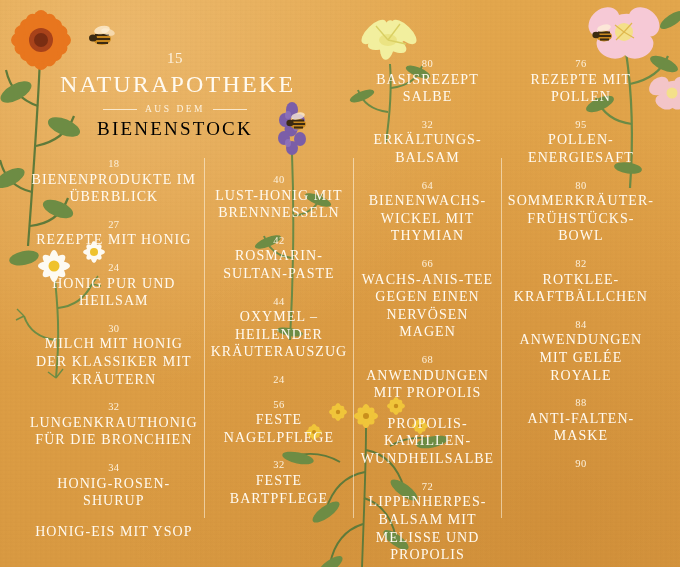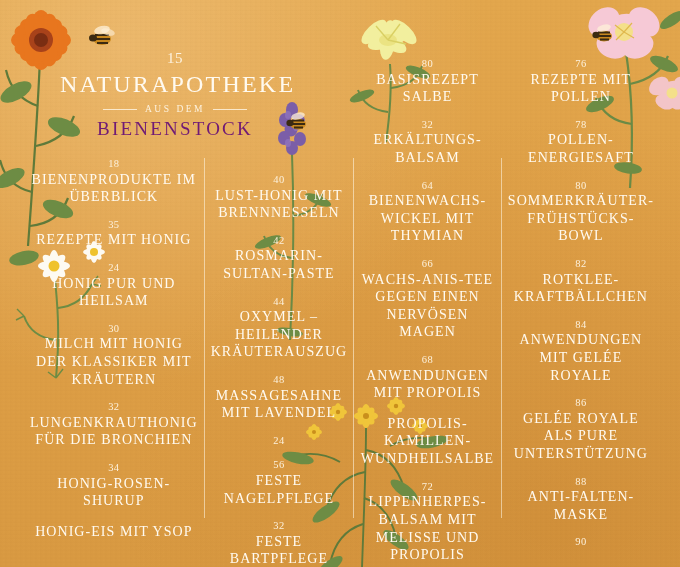--- a/index.html
+++ b/index.html
@@ -38,21 +38,21 @@
   }
   .title-main{
     font-size:24px;letter-spacing:2.2px;color:#fffaf0;line-height:1.25;
   }
   .title-sub{
     font-size:9.5px;letter-spacing:2.5px;color:#fdf2de;margin:5px 0 4px;
     display:flex;align-items:center;justify-content:center;gap:8px;
   }
   .title-sub .rule{display:block;width:34px;height:1px;background:#fdf2de;opacity:.85;}
   .title-main2{
-    font-size:19px;letter-spacing:2.2px;color:#701a75;
+    font-size:19px;letter-spacing:2.2px;color:#000000;
   }
 
   
   .cols{
     position:absolute;left:24px;top:158px;width:636px;height:360px;
     display:flex;
   }
   .col{flex:1 1 0;position:relative;padding:0 6px;}
   .col + .col{border-left:1px solid rgba(255,248,232,.55);}
   .col.c3{border-left:1px solid rgba(255,248,232,.55);}
@@ -326,21 +326,21 @@
   </div>
 
   <div class="cols">
 
     <div class="col c1">
       <div class="entry">
         <div class="num">18</div>
         <div class="lbl">BIENENPRODUKTE IM ÜBERBLICK</div>
       </div>
       <div class="entry">
-        <div class="num">35</div>
+        <div class="num">27</div>
         <div class="lbl">REZEPTE MIT HONIG</div>
       </div>
       <div class="entry">
         <div class="num">24</div>
         <div class="lbl">HONIG PUR UND HEILSAM</div>
       </div>
       <div class="entry">
         <div class="num">30</div>
         <div class="lbl">MILCH MIT HONIG DER KLASSIKER MIT KRÄUTERN</div>
       </div>
@@ -363,24 +363,20 @@
         <div class="num">40</div>
         <div class="lbl">LUST-HONIG MIT BRENNNESSELN</div>
       </div>
       <div class="entry">
         <div class="num">42</div>
         <div class="lbl">ROSMARIN-SULTAN-PASTE</div>
       </div>
       <div class="entry">
         <div class="num">44</div>
         <div class="lbl">OXYMEL – HEILENDER KRÄUTERAUSZUG</div>
-      </div>
-      <div class="entry">
-        <div class="num">48</div>
-        <div class="lbl">MASSAGESAHNE MIT LAVENDEL</div>
       </div>
       <div class="entry">
         <div class="num">24</div>
       </div>
       <div class="entry">
         <div class="num">56</div>
         <div class="lbl">FESTE NAGELPFLEGE</div>
       </div>
       <div class="entry">
         <div class="num">32</div>
@@ -422,40 +418,36 @@
         <div class="lbl">NARBENBALSAM MIT JOHANNISKRAUT</div>
       </div>
     </div>
 
     <div class="col c4">
       <div class="entry" style="margin-top:-100px;">
         <div class="num">76</div>
         <div class="lbl">REZEPTE MIT POLLEN</div>
       </div>
       <div class="entry">
-        <div class="num">78</div>
+        <div class="num">95</div>
         <div class="lbl">POLLEN-ENERGIESAFT</div>
       </div>
       <div class="entry">
         <div class="num">80</div>
         <div class="lbl">SOMMERKRÄUTER-FRÜHSTÜCKS-BOWL</div>
       </div>
       <div class="entry">
         <div class="num">82</div>
         <div class="lbl">ROTKLEE-KRAFTBÄLLCHEN</div>
       </div>
       <div class="entry">
         <div class="num">84</div>
         <div class="lbl">ANWENDUNGEN MIT GELÉE ROYALE</div>
       </div>
       <div class="entry">
-        <div class="num">86</div>
-        <div class="lbl">GELÉE ROYALE ALS PURE UNTERSTÜTZUNG</div>
-      </div>
-      <div class="entry">
         <div class="num">88</div>
         <div class="lbl">ANTI-FALTEN-MASKE</div>
       </div>
       <div class="entry">
         <div class="num">90</div>
       </div>
     </div>
 
   </div>
 </div>

